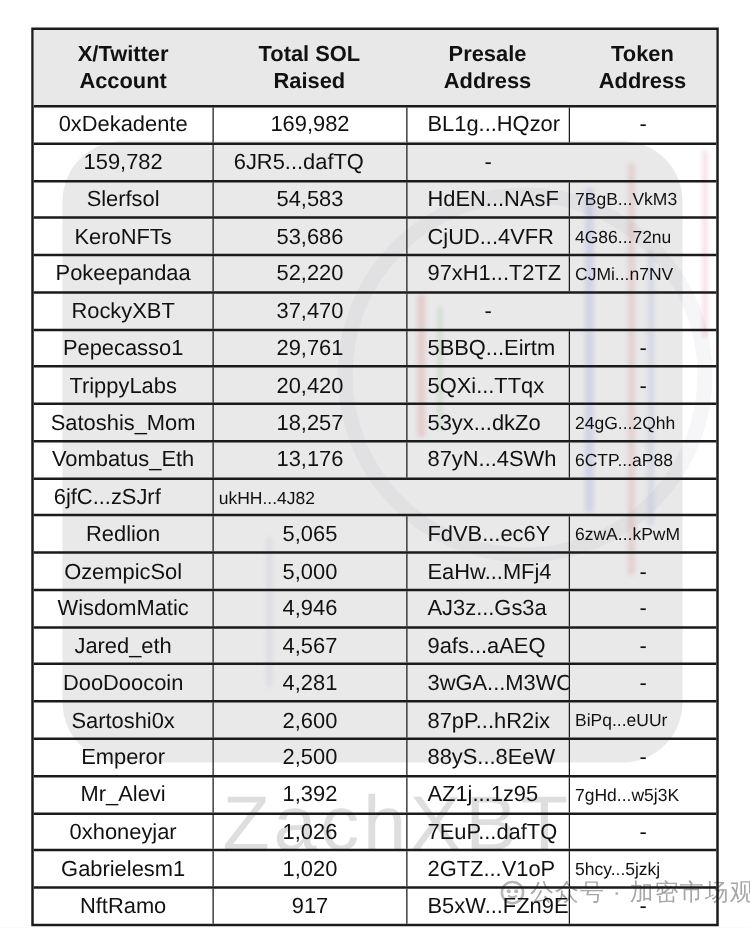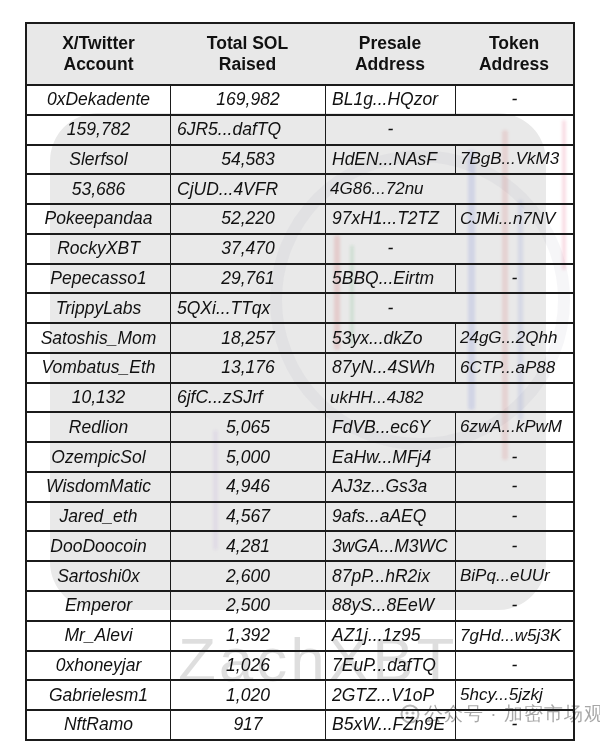--- a/index.html
+++ b/index.html
@@ -56,31 +56,31 @@
     display:grid; grid-template-columns:143px 155px 130px 1fr;
     align-items:center;
   }
   .th {
     text-align:center; font-weight:bold; font-size:17.5px; line-height:21px;
     white-space:pre-line;
   }
   .tbody { flex:1; display:flex; flex-direction:column; }
   .tr {
     flex:1; display:grid; grid-template-columns:143px 155px 130px 1fr;
-    border-top:2px solid #1b1b1b; box-sizing:border-box; min-height:0;font-style:italic;
+    border-top:2px solid #1b1b1b; box-sizing:border-box; min-height:0;
   }
   .tr:first-child { border-top:none; }
   .td {
     display:flex; align-items:center; justify-content:center;
     font-size:17.5px; white-space:nowrap; overflow:hidden;
     box-sizing:border-box;
   }
   .td + .td { border-left:1.5px solid #1b1b1b; }
-  .td.addr { justify-content:flex-start; padding-left:6px; }
-  .td.addr-tok { justify-content:flex-start; padding-left:4px; font-size:17px; }
+  .td.addr { justify-content:flex-start; padding-left:16px; }
+  .td.addr-tok { justify-content:flex-start; padding-left:4px; font-size:14px; }
 </style>
 </head>
 <body>
 
 <div class="page">
 
   <div class="wm-square"></div>
   <div class="wm-ring"></div>
   <div class="wm-streak s1"></div>
   <div class="wm-streak s2"></div>
@@ -123,20 +123,21 @@
           <div class="td addr">6JR5...dafTQ</div>
           <div class="td">-</div>
         </div>
         <div class="tr">
           <div class="td">Slerfsol</div>
           <div class="td">54,583</div>
           <div class="td addr">HdEN...NAsF</div>
           <div class="td addr-tok">7BgB...VkM3</div>
         </div>
         <div class="tr">
+          <div class="td">KeroNFTs</div>
           <div class="td">53,686</div>
           <div class="td addr">CjUD...4VFR</div>
           <div class="td addr-tok">4G86...72nu</div>
         </div>
         <div class="tr">
           <div class="td">Pokeepandaa</div>
           <div class="td">52,220</div>
           <div class="td addr">97xH1...T2TZ</div>
           <div class="td addr-tok">CJMi...n7NV</div>
         </div>
@@ -146,37 +147,37 @@
           <div class="td">-</div>
         </div>
         <div class="tr">
           <div class="td">Pepecasso1</div>
           <div class="td">29,761</div>
           <div class="td addr">5BBQ...Eirtm</div>
           <div class="td">-</div>
         </div>
         <div class="tr">
           <div class="td">TrippyLabs</div>
+          <div class="td">20,420</div>
           <div class="td addr">5QXi...TTqx</div>
           <div class="td">-</div>
         </div>
         <div class="tr">
           <div class="td">Satoshis_Mom</div>
           <div class="td">18,257</div>
           <div class="td addr">53yx...dkZo</div>
           <div class="td addr-tok">24gG...2Qhh</div>
         </div>
         <div class="tr">
           <div class="td">Vombatus_Eth</div>
           <div class="td">13,176</div>
           <div class="td addr">87yN...4SWh</div>
           <div class="td addr-tok">6CTP...aP88</div>
         </div>
         <div class="tr">
-          <div class="td">10,132</div>
           <div class="td addr">6jfC...zSJrf</div>
           <div class="td addr-tok">ukHH...4J82</div>
         </div>
         <div class="tr">
           <div class="td">Redlion</div>
           <div class="td">5,065</div>
           <div class="td addr">FdVB...ec6Y</div>
           <div class="td addr-tok">6zwA...kPwM</div>
         </div>
         <div class="tr">

